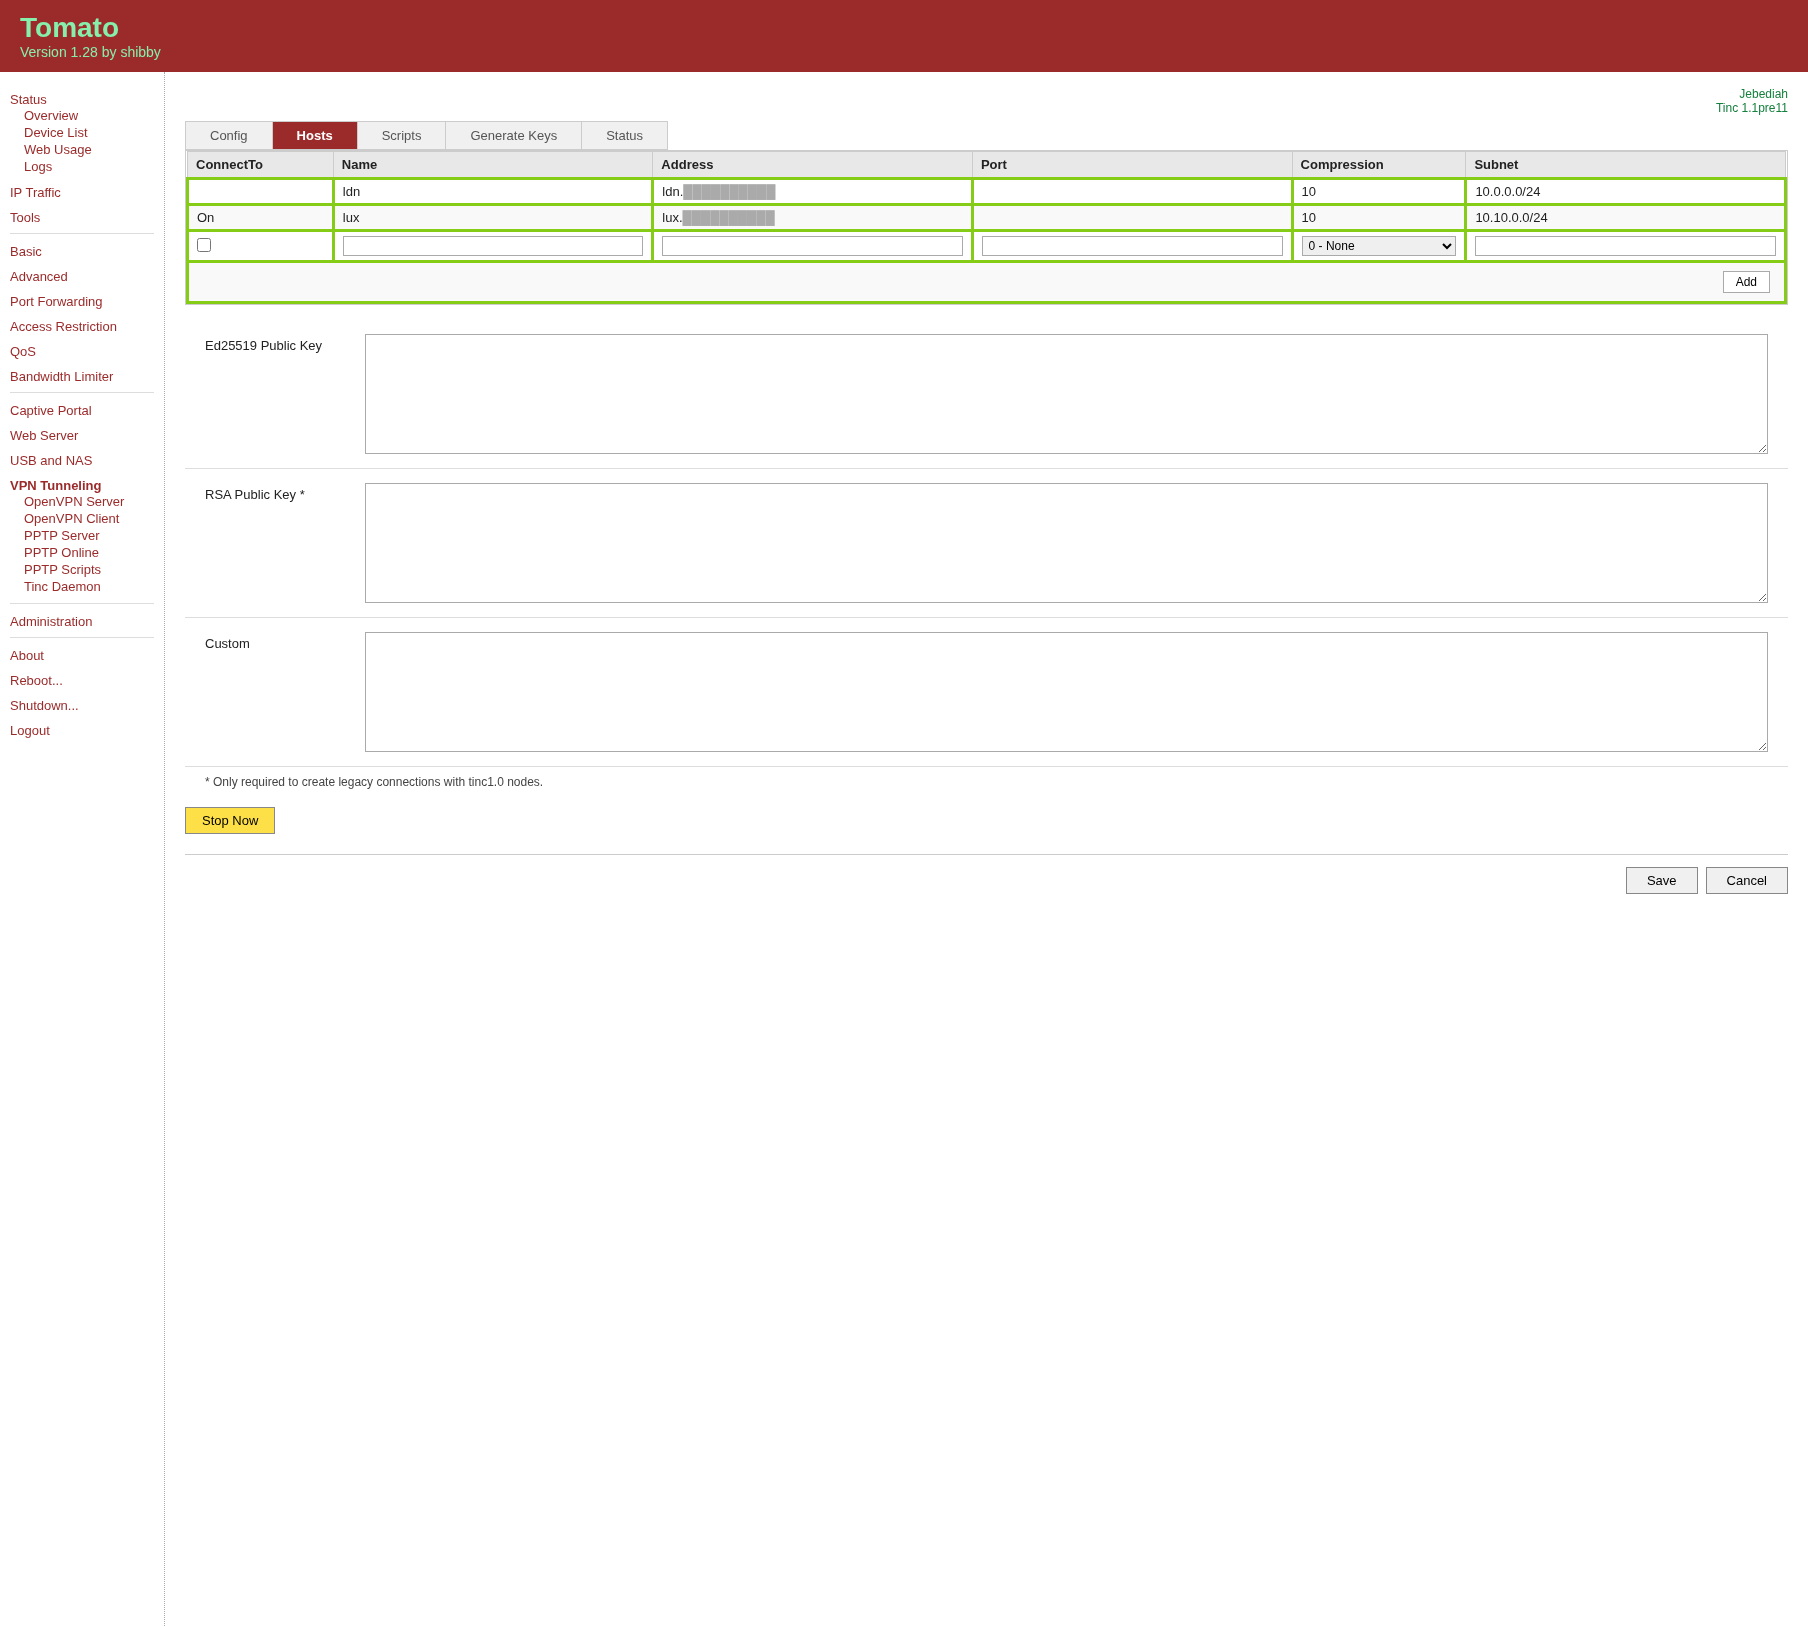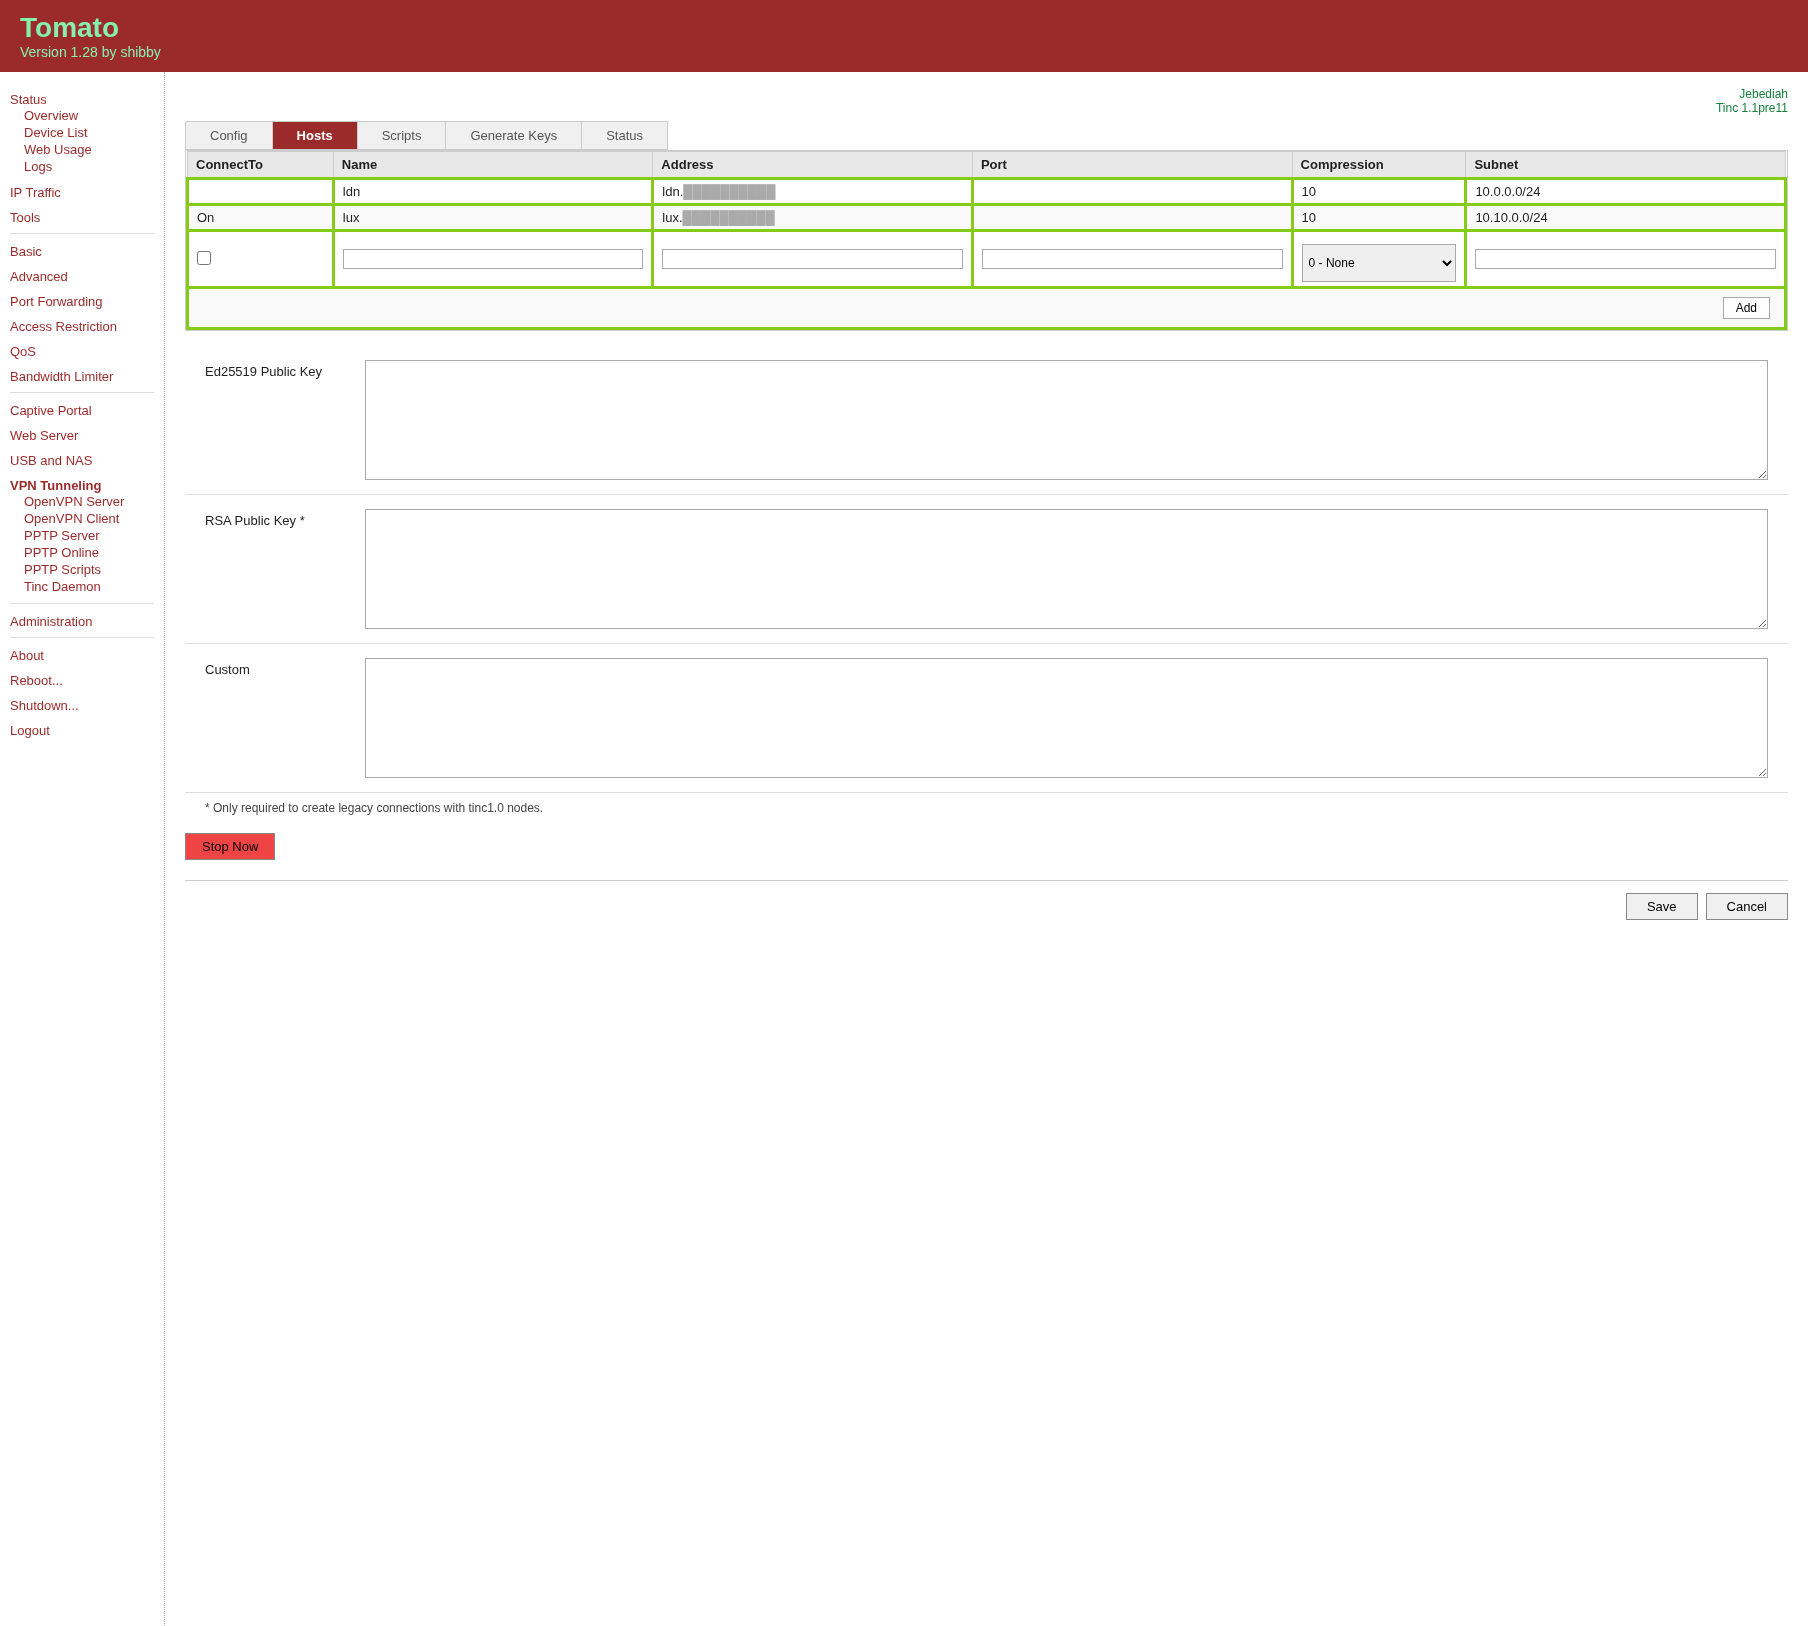--- a/index.html
+++ b/index.html
@@ -131,23 +131,22 @@
       border: 1px solid #aaa;
       padding: 2px 4px;
       font-size: 12px;
     }
     .hosts-table input[type="checkbox"] {
       width: 14px; height: 14px;
     }
     .hosts-table select {
       border: 1px solid #aaa;
       font-size: 12px;
-      padding: 10px 2px;
+      padding: 1px 2px;
       width: 100%;
-      margin-top: 8px;
     }
     .add-btn {
       float: right;
       padding: 3px 12px;
       background: #fff;
       border: 1px solid #aaa;
       cursor: pointer;
       font-size: 12px;
       margin: 4px 6px 4px 0;
     }
@@ -179,21 +178,21 @@
     
     .footnote {
       font-size: 12px;
       color: #444;
       padding: 8px 20px;
     }
 
     
     .stop-now-btn {
       padding: 5px 16px;
-      background: #ef4444;
+      background: #fde047;
       border: 1px solid #888;
       cursor: pointer;
       font-size: 13px;
       margin: 10px 0 10px 0;
     }
 
     
     .notes-section {
       padding: 6px 0;
       font-size: 13px;

